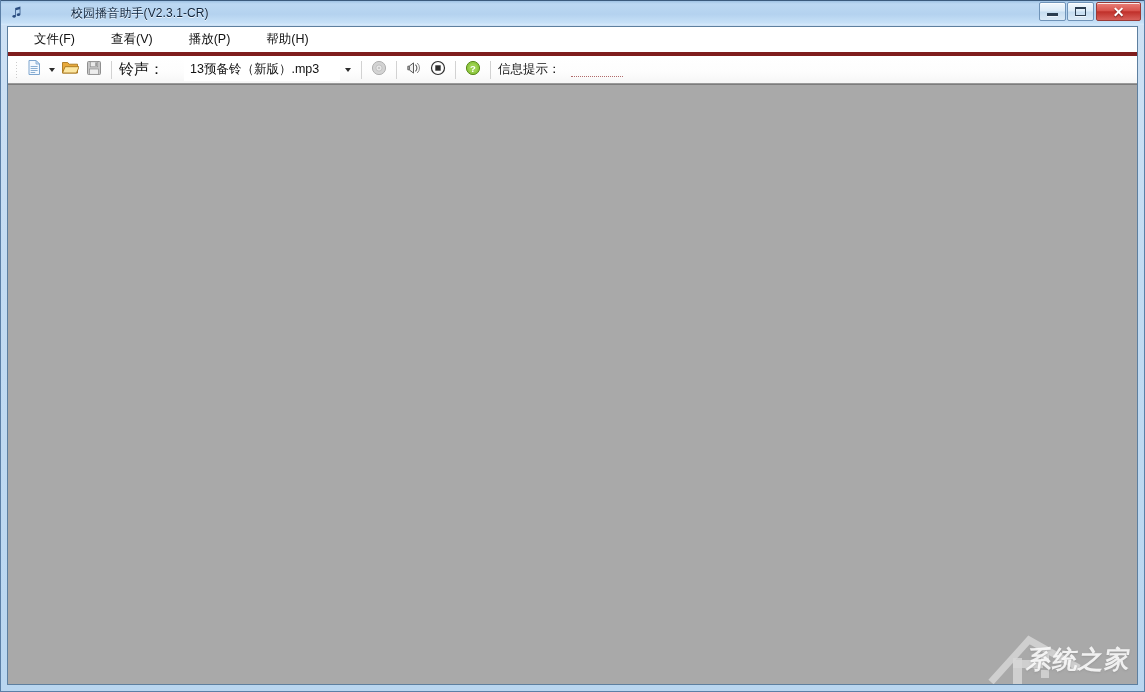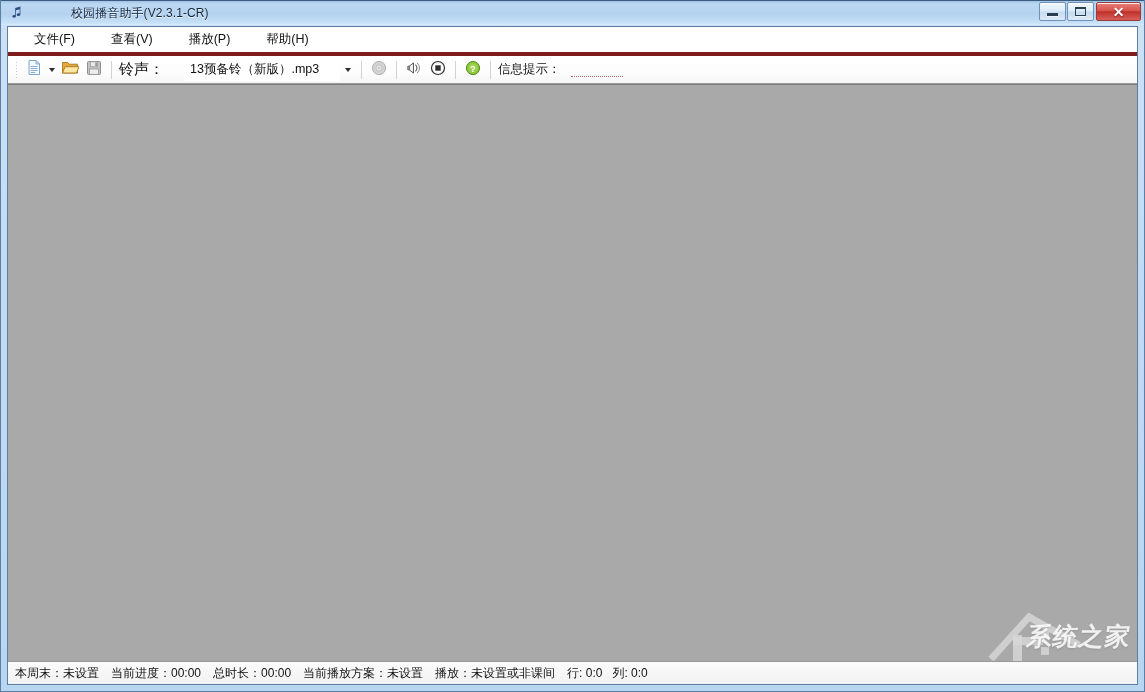--- a/index.html
+++ b/index.html
@@ -434,24 +434,15 @@
             <rect x="30" y="34" width="9" height="28"></rect>
             <rect x="30" y="36" width="30" height="8"></rect>
             <rect x="58" y="30" width="8" height="8"></rect>
             <rect x="58" y="46" width="8" height="8"></rect>
           </g>
         </svg>
       </div>
       <div class="watermark-text">系统之家</div>
     </div>
 
-    <div class="statusbar">
-      <span class="status-seg">本周末：未设置</span>
-      <span class="status-seg">当前进度：00:00</span>
-      <span class="status-seg">总时长：00:00</span>
-      <span class="status-seg">当前播放方案：未设置</span>
-      <span class="status-seg">播放：未设置或非课间</span>
-      <span class="status-seg tight">行: 0:0</span>
-      <span class="status-seg tight">列: 0:0</span>
-    </div>
 
   </div>
 </div>
 
 </body></html>

